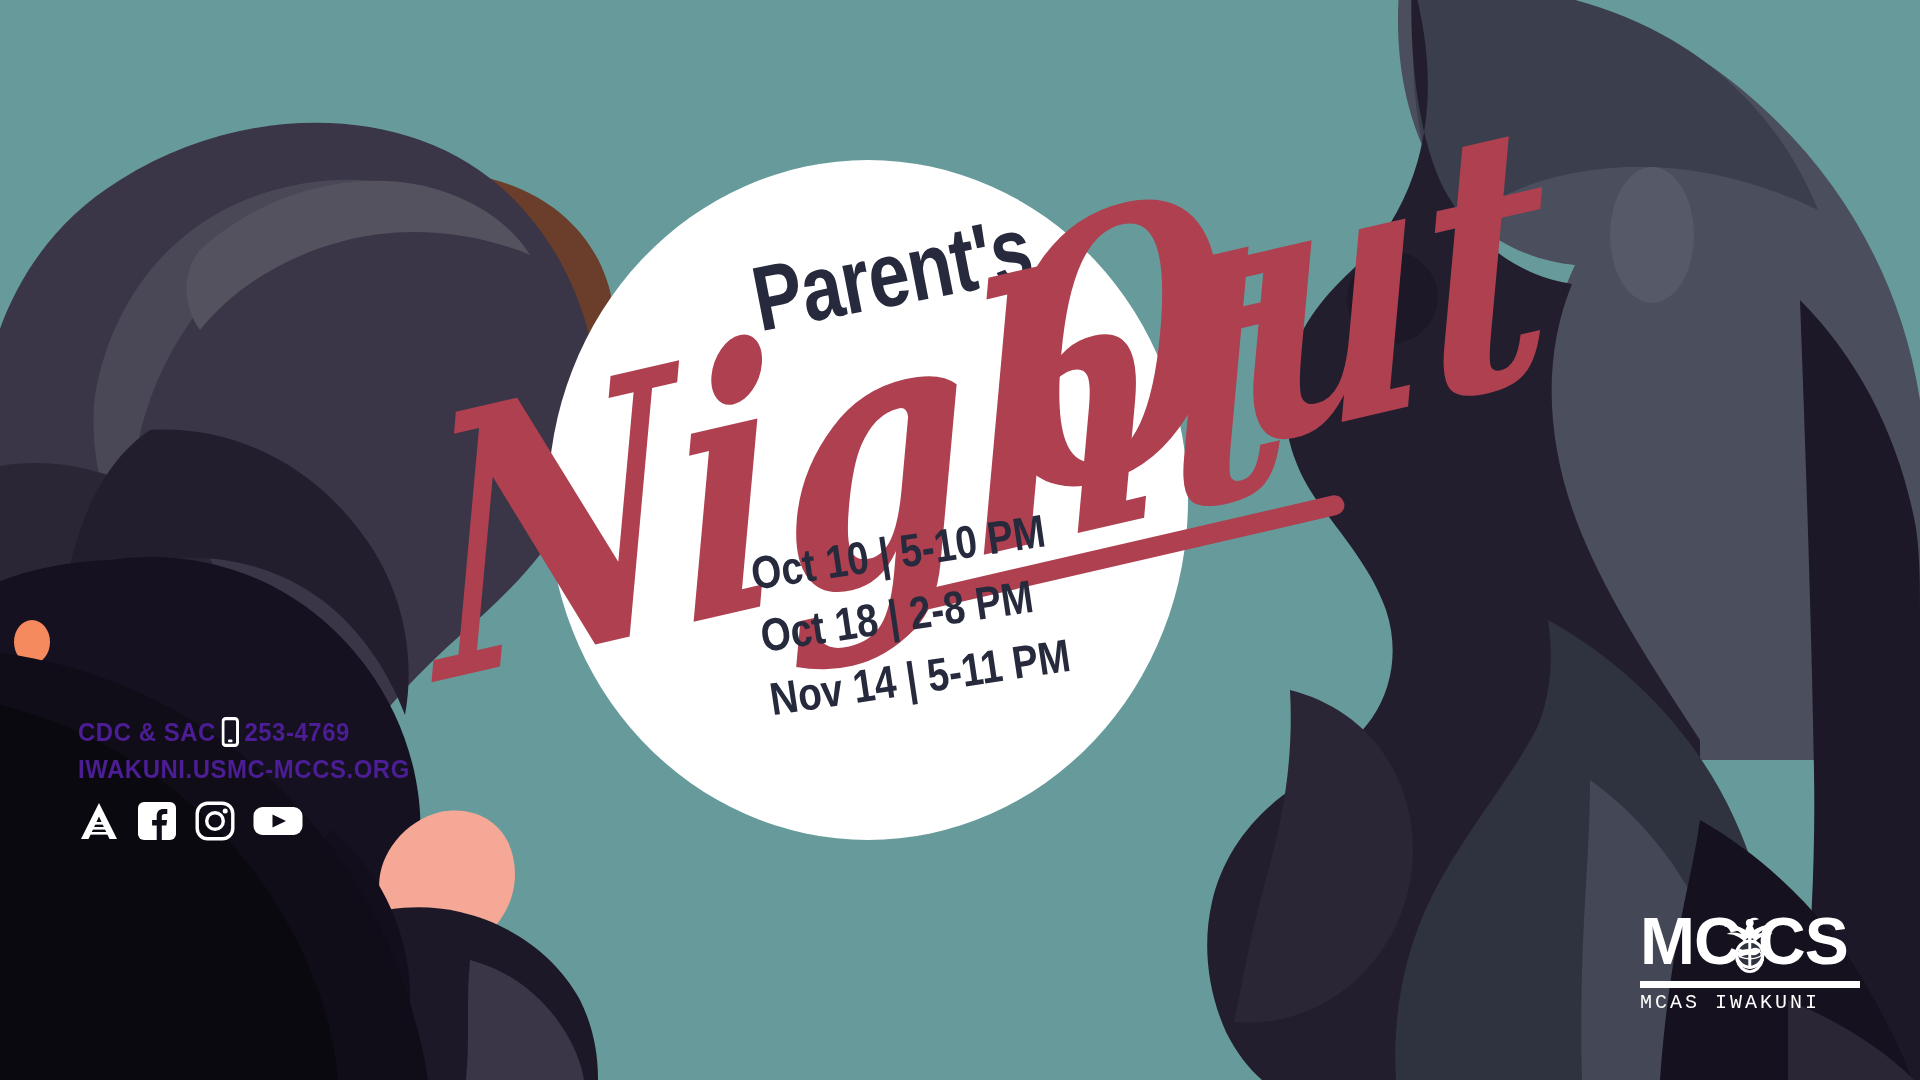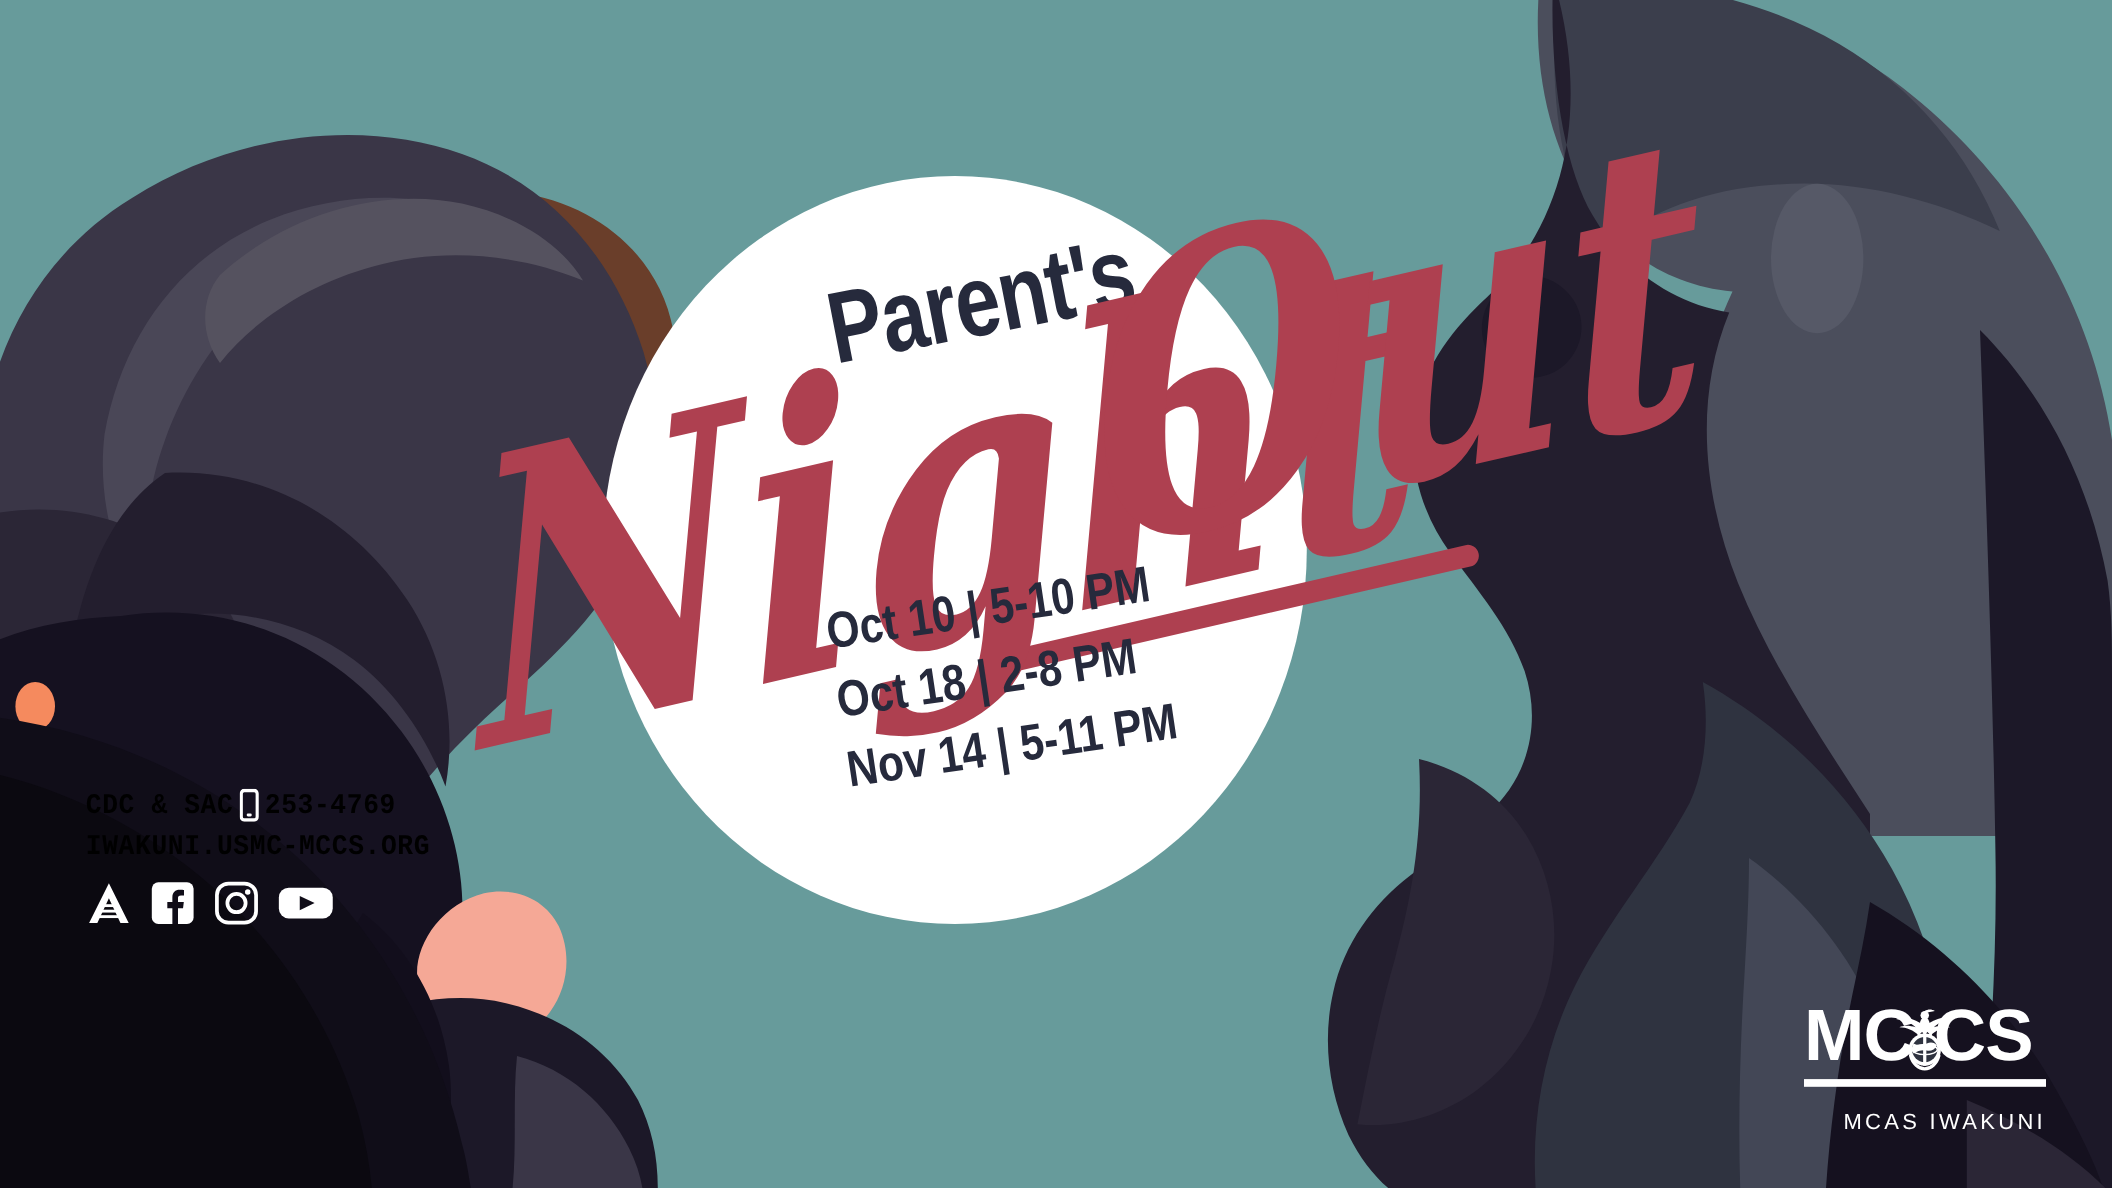--- a/index.html
+++ b/index.html
@@ -95,22 +95,21 @@
     transform-origin:left center;
   }
   .date-line:nth-child(1){margin-left:12px;}
   .date-line:nth-child(2){margin-left:12px;}
   .date-line:nth-child(3){margin-left:12px;}
 
   
   #contact{
     position:absolute;
     left:78px;top:714px;
-    color:#000000;
-    font-family:Liberation Mono, monospace;
+    color:#4c1d95;
   }
   .contact-line{
     font-size:26px;
     font-weight:bold;
     letter-spacing:0.6px;
     white-space:nowrap;
     line-height:1.42;
     transform:scaleX(0.92);
     transform-origin:left center;
     display:flex;
@@ -128,23 +127,23 @@
   
   #mccs-logo{
     position:absolute;
     left:1640px;top:906px;
     width:220px;
   }
   #mccs-sub{
     color:#FFFFFF;
     font-size:20px;
     letter-spacing:3px;
-    text-align:right;
-    margin-top:21px;
-    font-family:Liberation Sans, sans-serif;
+    text-align:left;
+    margin-top:3px;
+    font-family:Liberation Mono, monospace;
   }
   #mccs-rule{
     height:7px;background:#FFFFFF;margin:3px 0 0 0;width:100%;
   }
 </style>
 </head>
 <body>
 
 <div id="poster">
 

